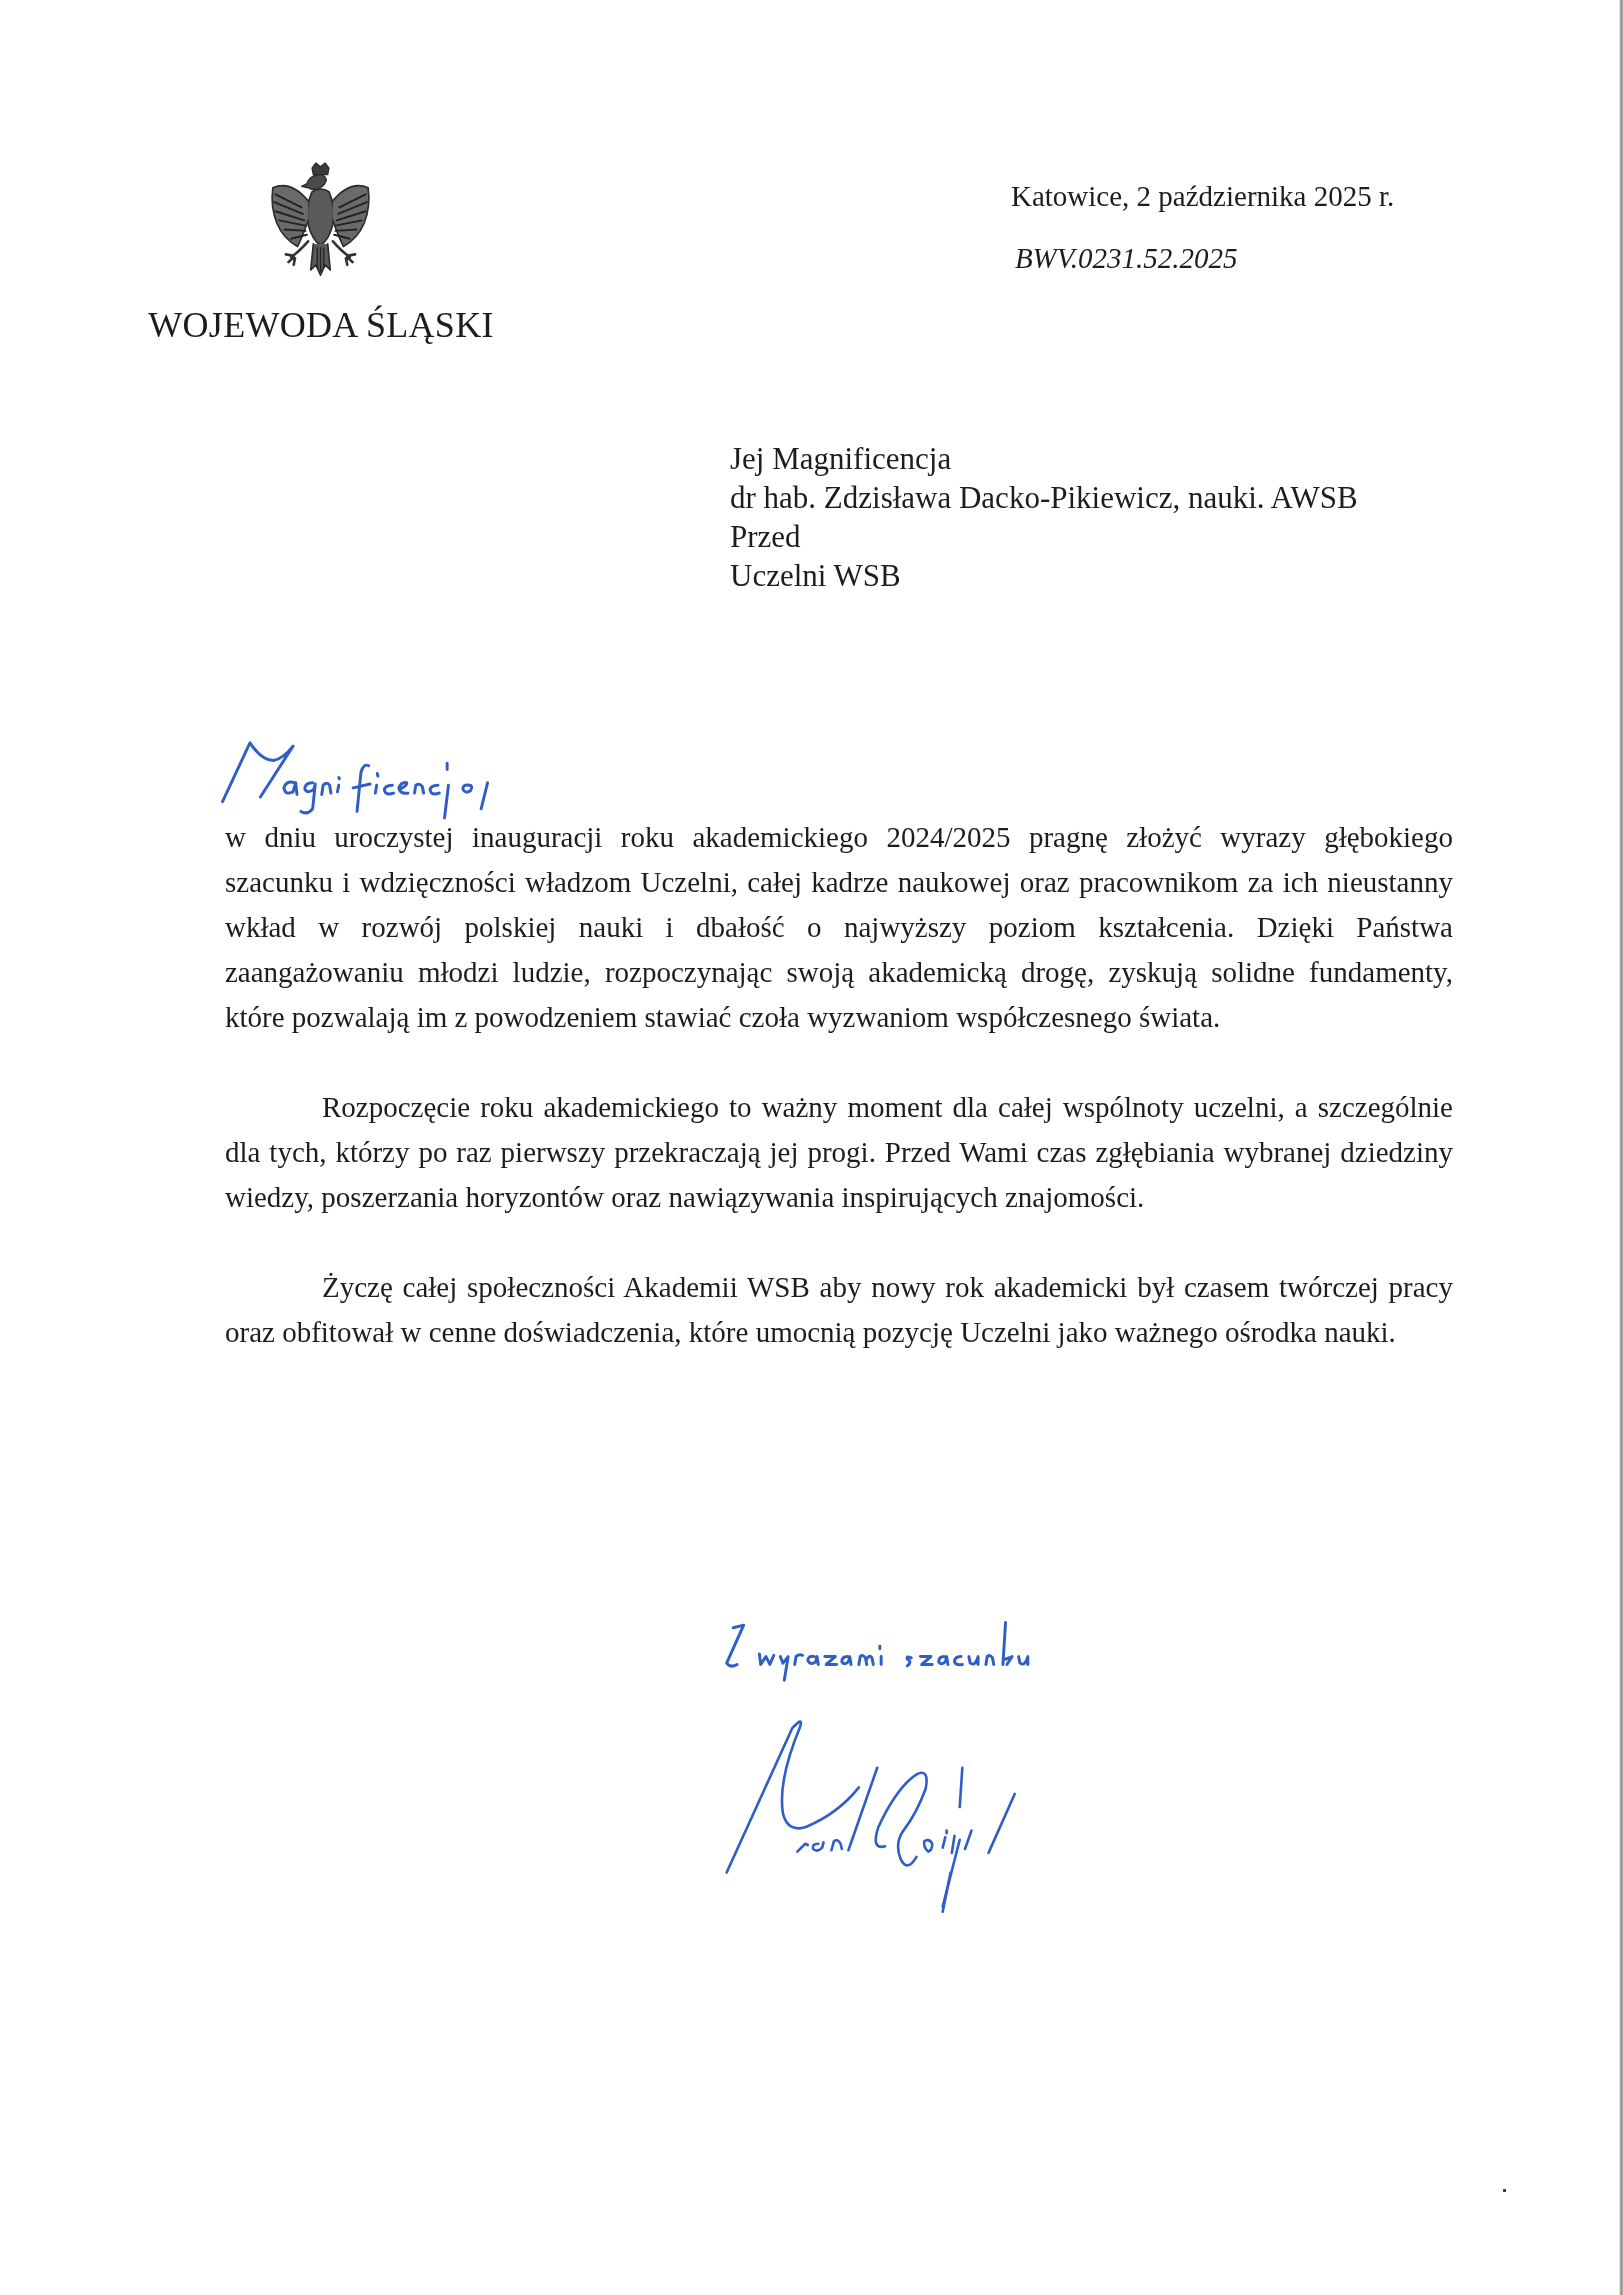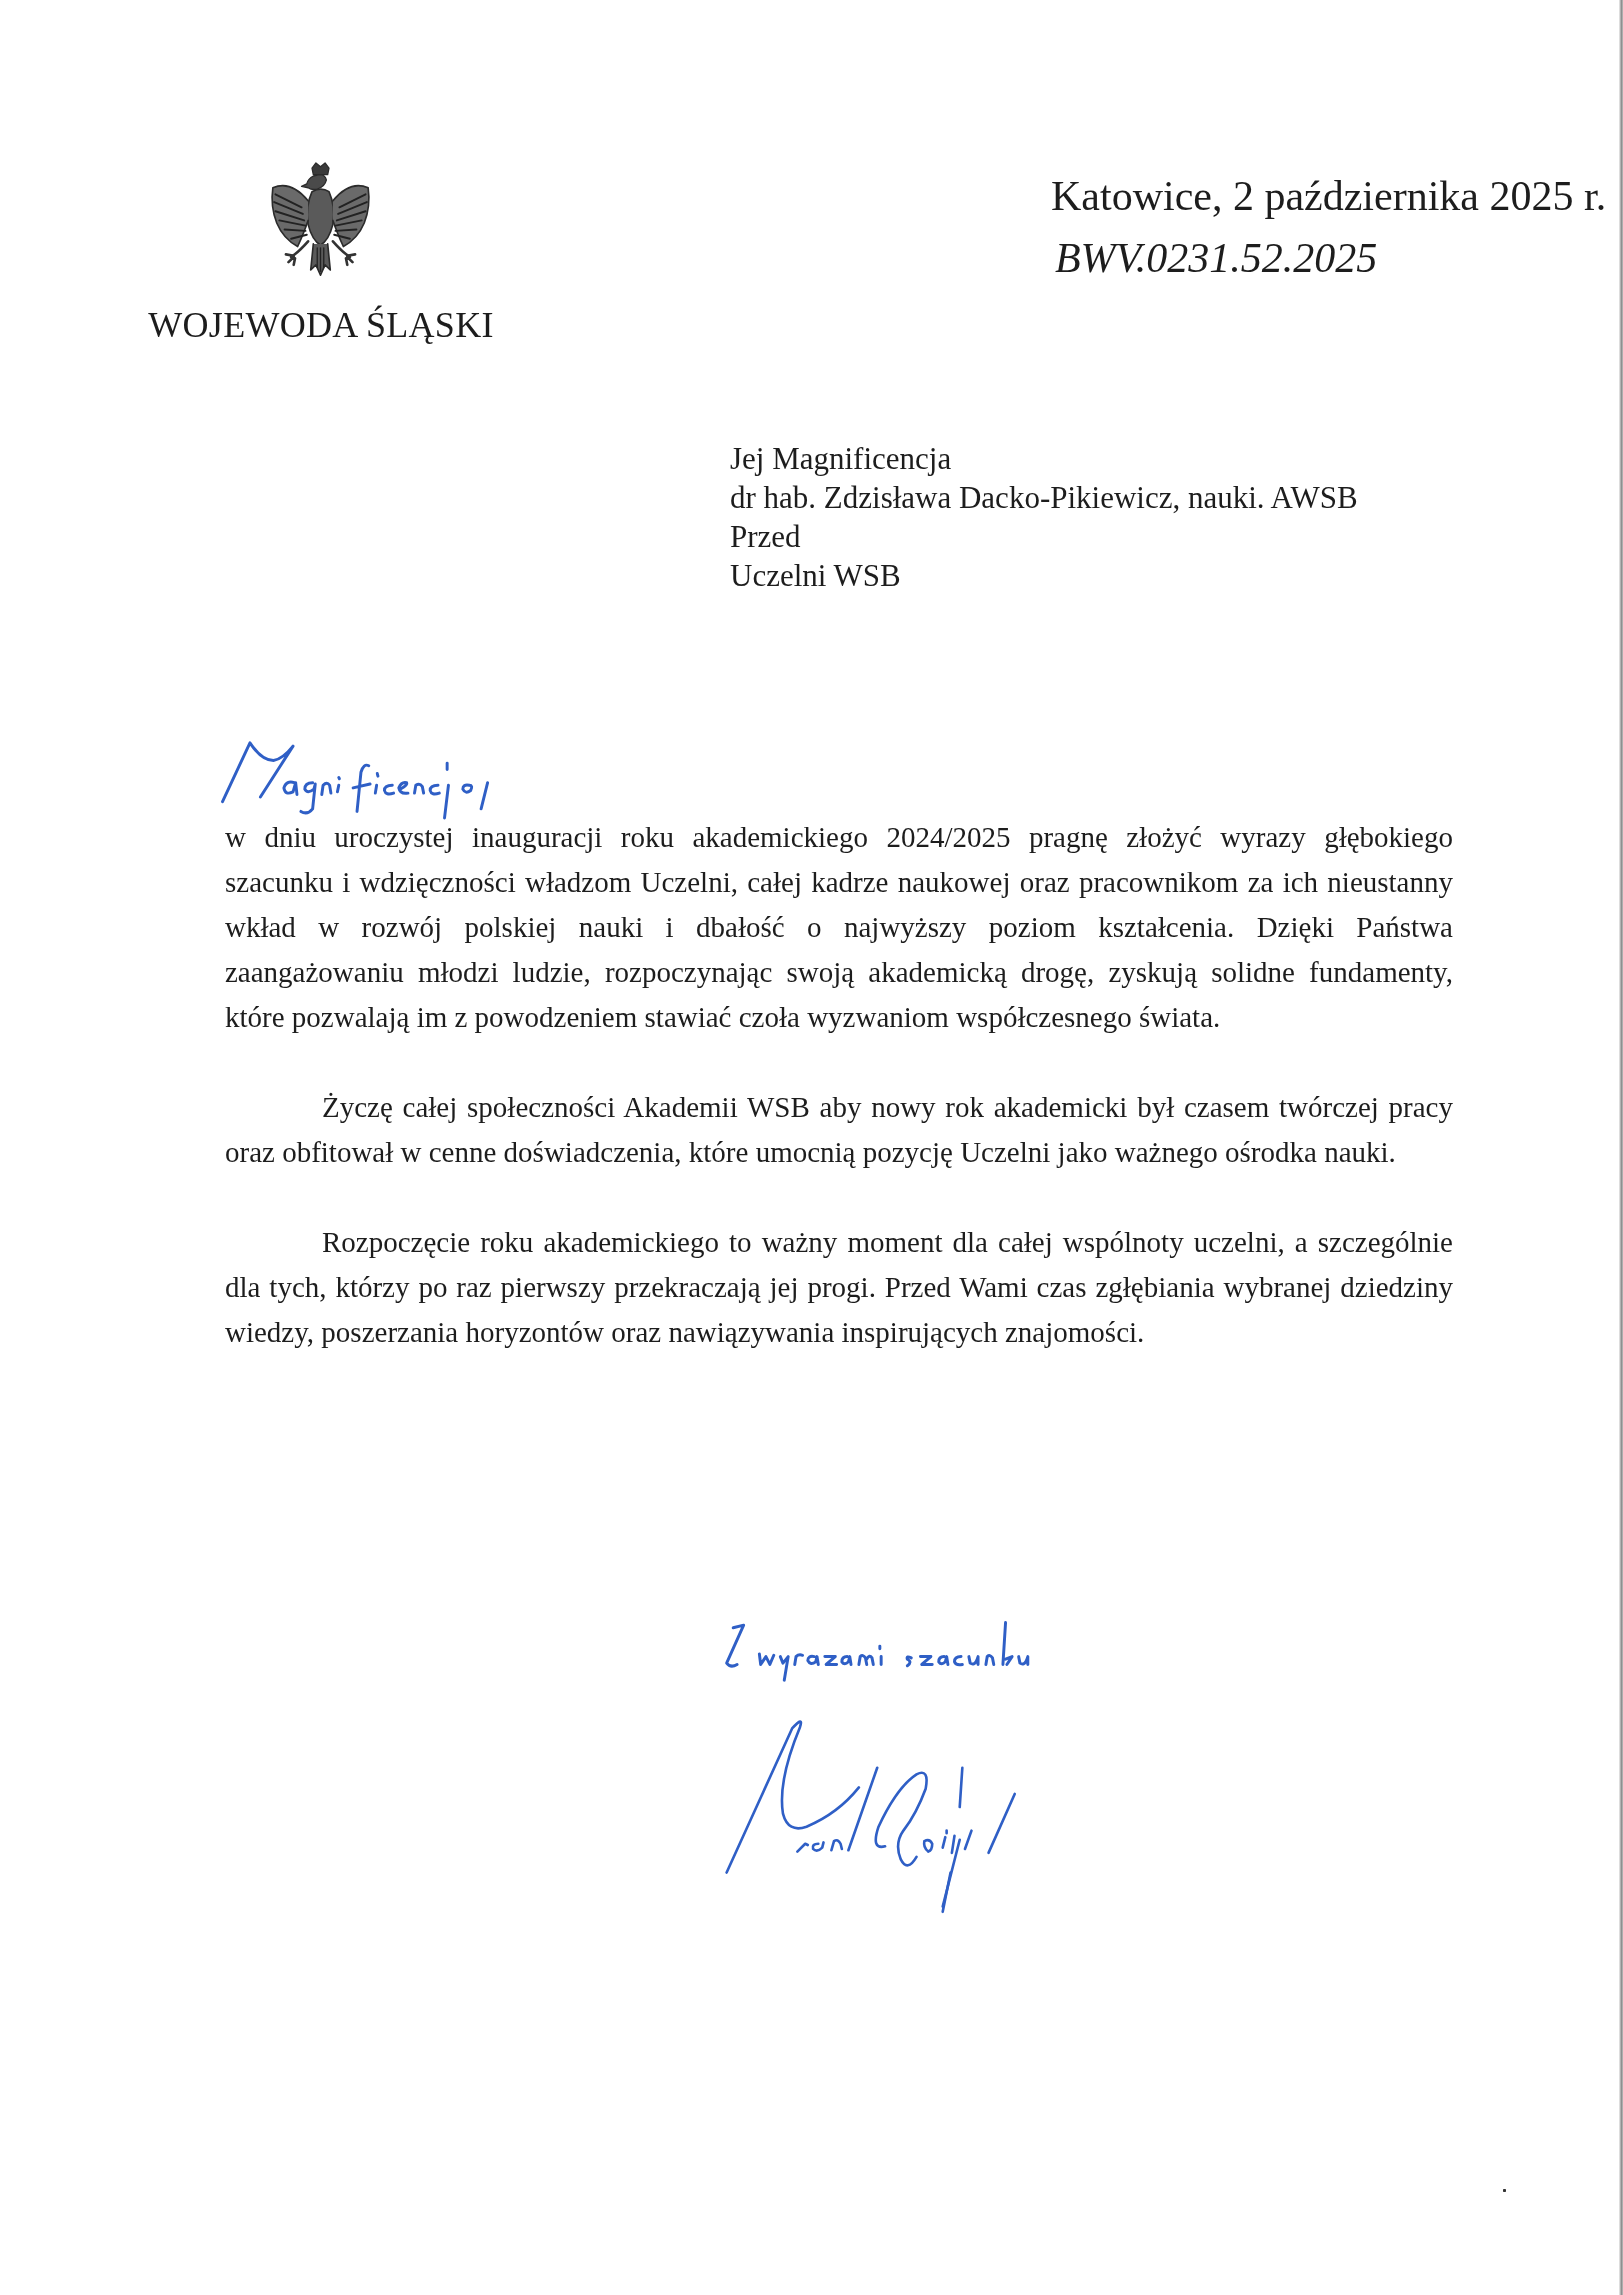--- a/index.html
+++ b/index.html
@@ -5,21 +5,21 @@
   html, body { margin: 0; padding: 0; background: #ffffff; }
   body { width: 1623px; height: 2295px; position: relative; overflow: hidden;
          font-family: "Liberation Serif", "DejaVu Serif", serif; color: #1d1d1d; }
   .page { position: absolute; left: 0; top: 0; width: 1623px; height: 2295px; background: #fff; }
   .scan-edge { position: absolute; right: 0; top: 0; width: 3.9px; height: 2295px;
                background: linear-gradient(to right, #f2f2f2, #8c8c8c 60%, #bdbdbd); }
   .emblem { position: absolute; left: 265px; top: 160px; width: 111px; height: 128px; }
   .issuer { position: absolute; left: 131px; top: 304px; width: 380px; text-align: center; }
   .issuer-title { font-size: 36px; line-height: 43px; letter-spacing: 0.3px; }
   .issuer-name { font-size: 34px; line-height: 43px; font-style: italic; font-weight: bold; }
-  .meta { position: absolute; left: 1051px; top: 177px; font-size: 42px; }
+  .meta { position: absolute; left: 1011px; top: 177px; font-size: 29px; }
   .meta .date { line-height: 39px; }
   .meta .ref { margin-top: 23px; padding-left: 3.9px; line-height: 39px; font-style: italic; }
   .addressee { position: absolute; left: 730px; top: 439px; font-size: 31px; font-weight: normal; line-height: 39px; }
   .salutation { position: absolute; left: 209px; top: 720px; width: 458px; height: 111px; }
   .body-text { position: absolute; left: 209px; top: 815px; width: 1244px; font-size: 29px; line-height: 45px; text-align: justify; }
   .body-text p { margin: 0 0 45px 16px; }
   .body-text p.indent { text-indent: 97px; }
   .closing { position: absolute; left: 707px; top: 1591px; width: 694px; height: 105px; }
   .signature { position: absolute; left: 707px; top: 1676px; width: 694px; height: 249px; }
   .stray-mark { position: absolute; left: 1503px; top: 2189px; width: 2.6px; height: 2.6px; background: #333; border-radius: 0.7px; }
@@ -92,22 +92,22 @@
       <path d="M314 112 L316 100 Q322 96 326 102 L328 112"></path>
       <path d="M350 100 Q338 100 338 108 Q340 116 352 112"></path>
       <path d="M366 100 L360 150 M364 66 L364 76"></path>
       <path d="M398 100 Q388 98 388 106 Q392 114 400 108 Q404 100 398 100"></path>
       <path d="M426 96 L416 136"></path>
     </g>
   </svg>
 
   <div class="body-text">
     <p>w dniu uroczystej inauguracji roku akademickiego 2024/2025 pragnę złożyć wyrazy głębokiego szacunku i wdzięczności władzom Uczelni, całej kadrze naukowej oraz pracownikom za ich nieustanny wkład w rozwój polskiej nauki i dbałość o najwyższy poziom kształcenia. Dzięki Państwa zaangażowaniu młodzi ludzie, rozpoczynając swoją akademicką drogę, zyskują solidne fundamenty, które pozwalają im z powodzeniem stawiać czoła wyzwaniom współczesnego świata.</p>
+    <p class="indent">Rozpoczęcie roku akademickiego to ważny moment dla całej wspólnoty uczelni, a szczególnie dla tych, którzy po raz pierwszy przekraczają jej progi. Przed Wami czas zgłębiania wybranej dziedziny wiedzy, poszerzania horyzontów oraz nawiązywania inspirujących znajomości.</p>
     <p class="indent">Życzę całej społeczności Akademii WSB aby nowy rok akademicki był czasem twórczej pracy oraz obfitował w cenne doświadczenia, które umocnią pozycję Uczelni jako ważnego ośrodka nauki.</p>
-    <p class="indent">Rozpoczęcie roku akademickiego to ważny moment dla całej wspólnoty uczelni, a szczególnie dla tych, którzy po raz pierwszy przekraczają jej progi. Przed Wami czas zgłębiania wybranej dziedziny wiedzy, poszerzania horyzontów oraz nawiązywania inspirujących znajomości.</p>
   </div>
 
   <svg class="closing" viewBox="0 0 1060 160">
     <title>Z wyrazami szacunku</title>
     <g fill="none" stroke="#2f5fc6" stroke-width="4.5" stroke-linecap="round" stroke-linejoin="round">
 
       <path d="M40 56 L56 52 L30 110 Q36 118 46 112"></path>
 
       <path d="M80 96 L82 112 L90 100 L96 112 L102 98"></path>
       <path d="M112 100 L116 110 L124 100 L118 136"></path>

